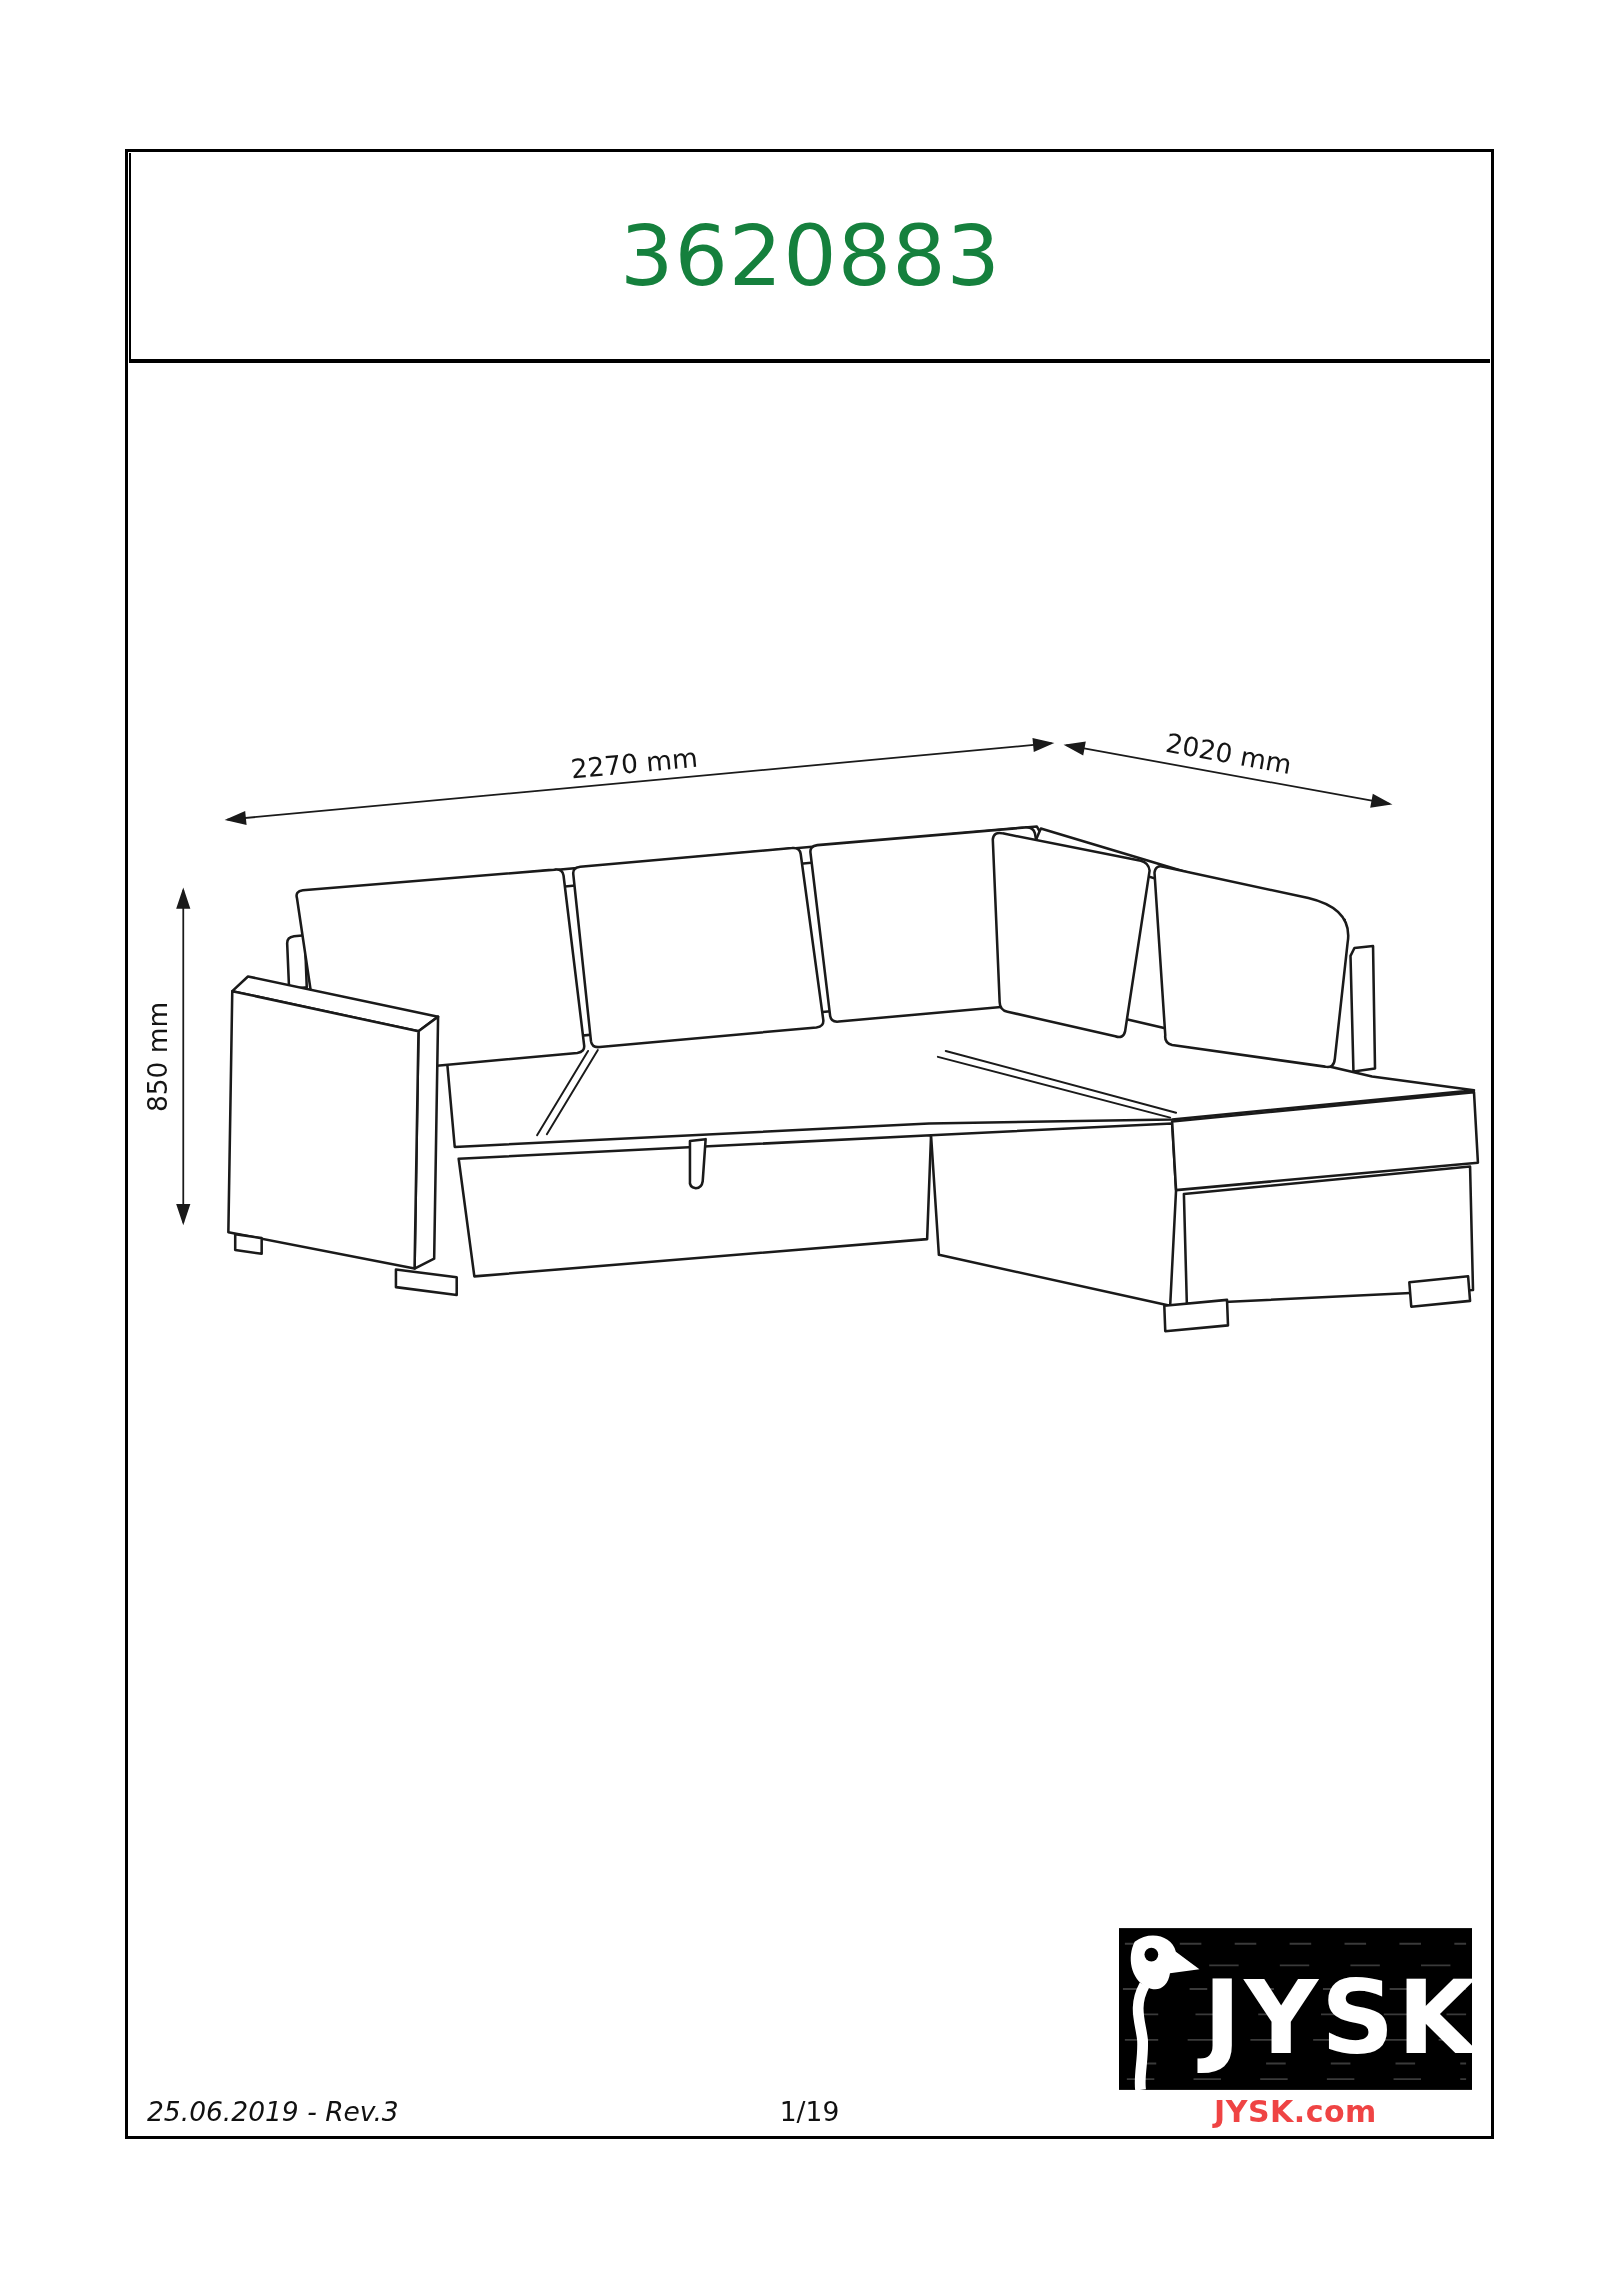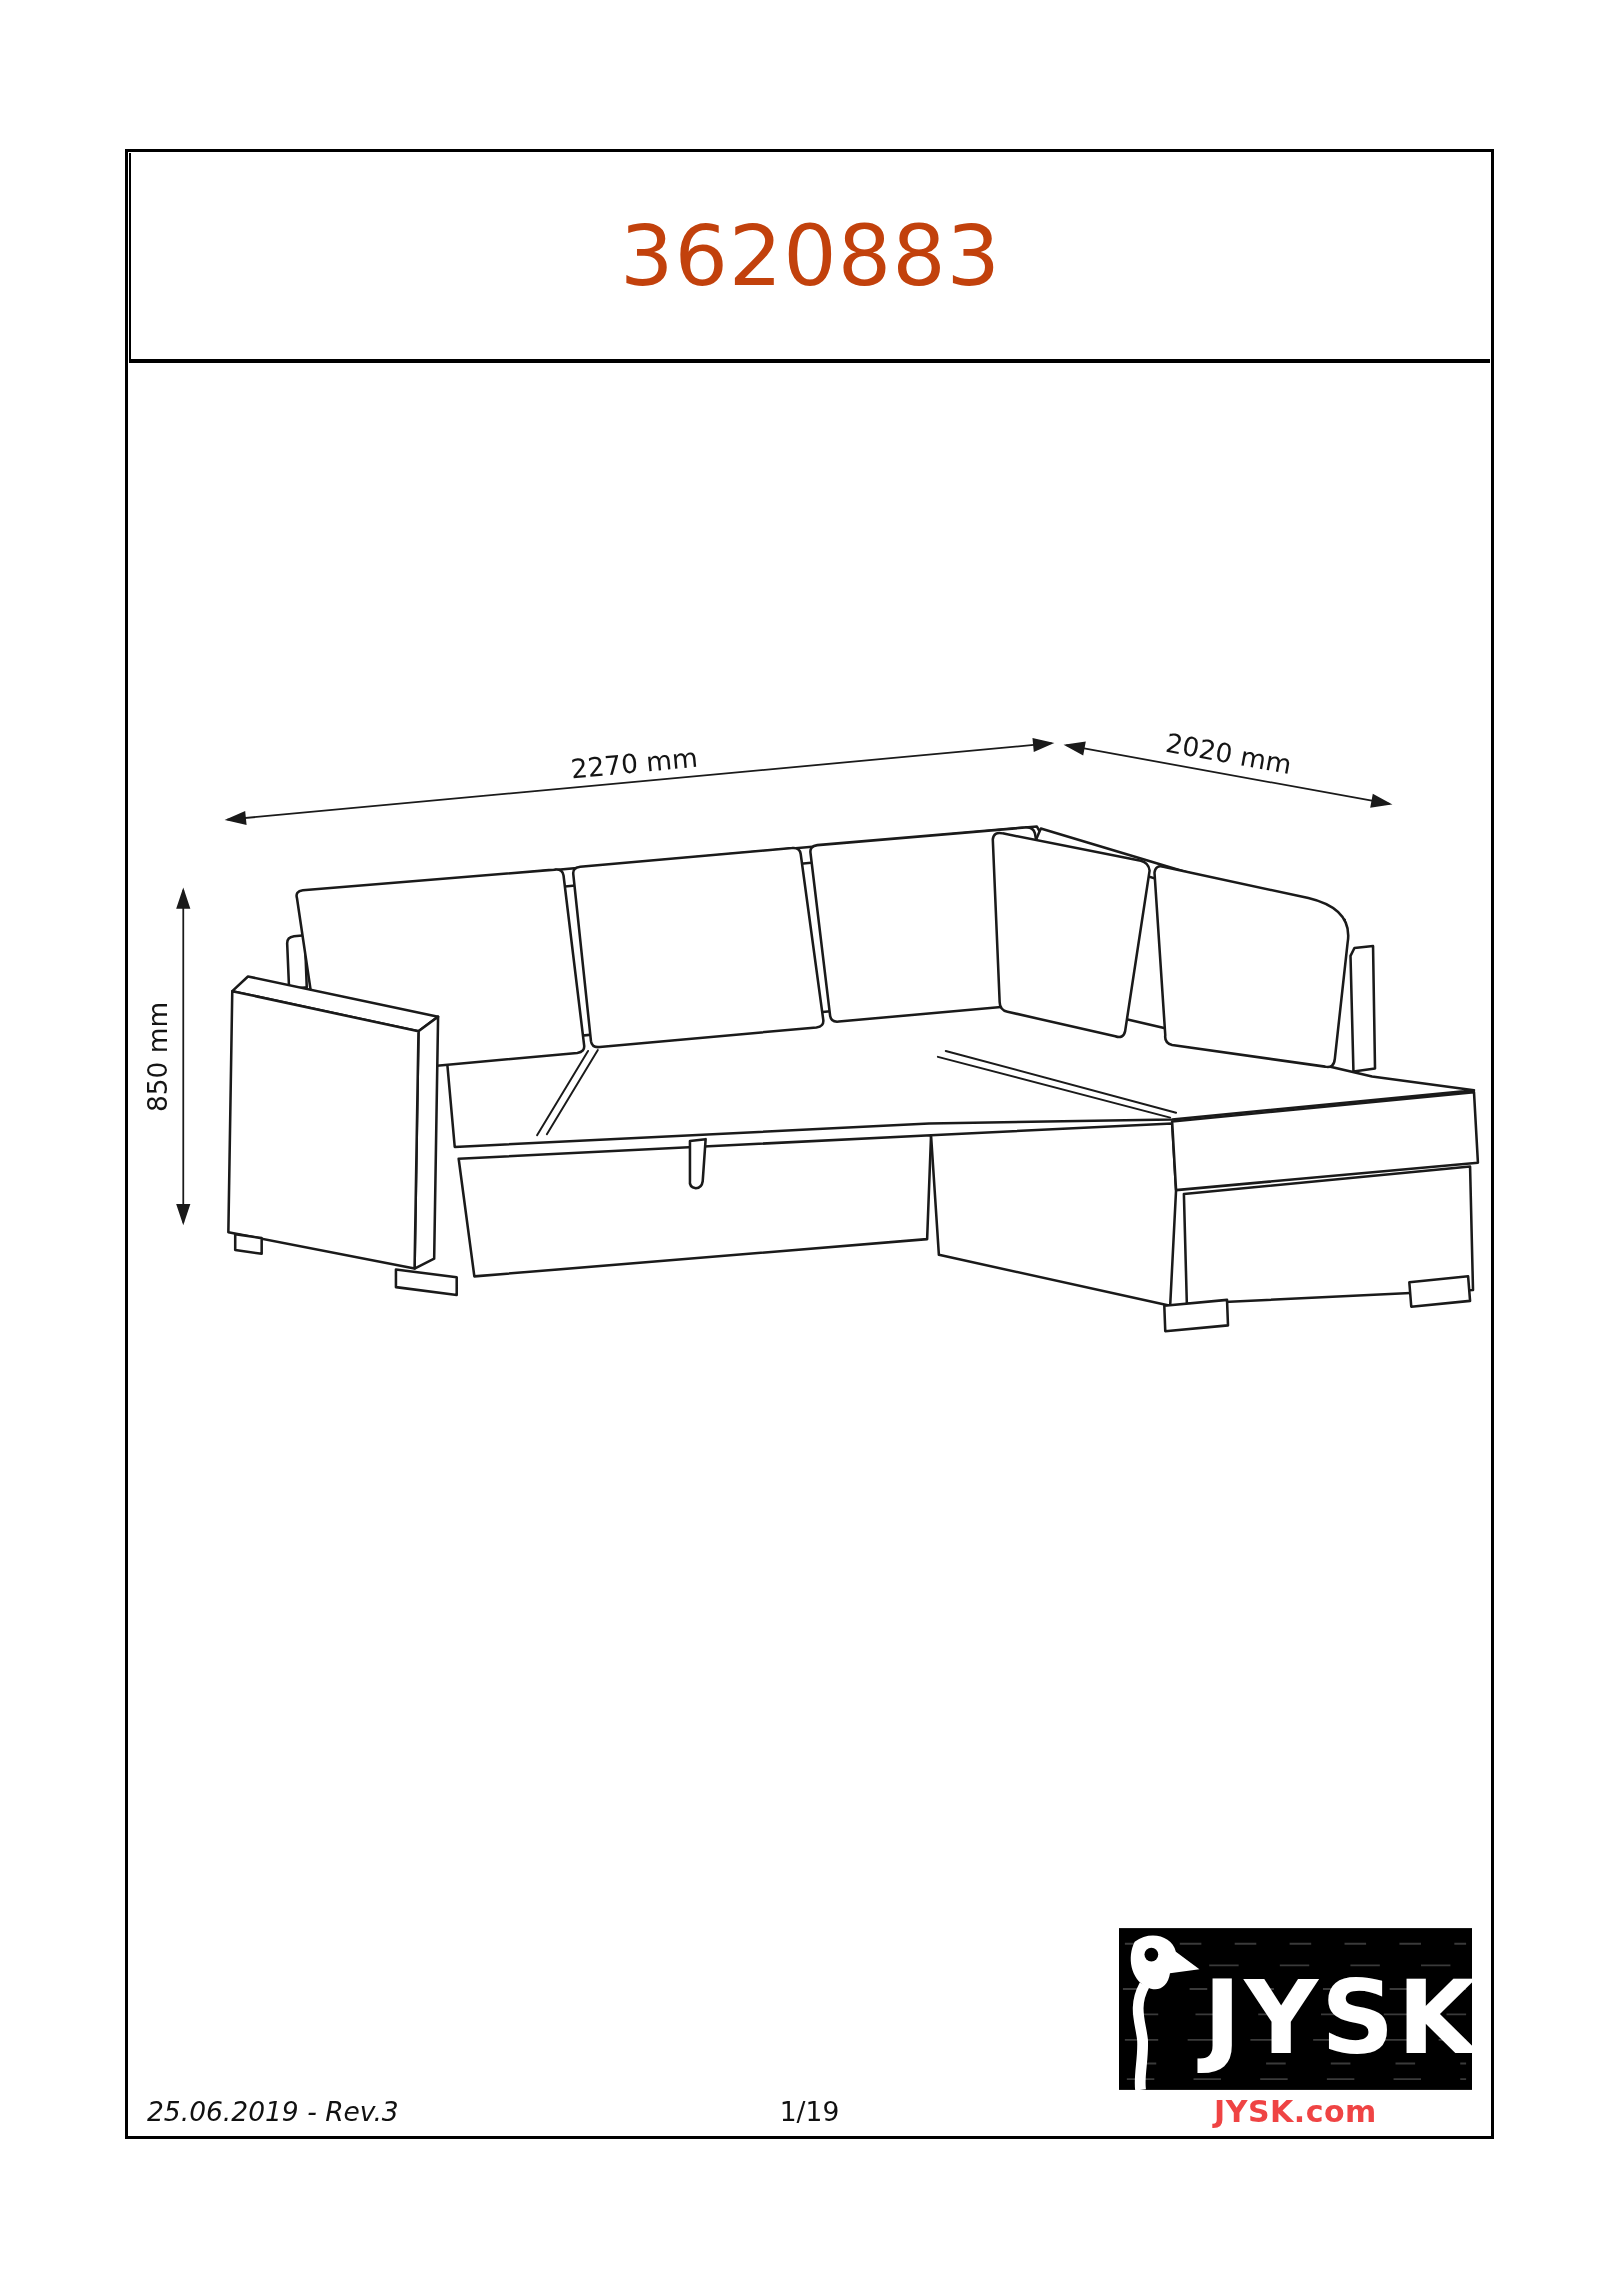--- a/index.html
+++ b/index.html
@@ -26,21 +26,21 @@
     width:851px;display:flex;align-items:center;justify-content:center;
   }
   .title{
     font-size:88px;letter-spacing:2px;color:#000;line-height:1;
   }
   .header-cell-codes{
     flex:1;border-left:2.9px solid #000;
     display:flex;flex-direction:column;align-items:center;justify-content:center;
   }
   .code{
-    font-size:84px;color:#c2410c;line-height:1.2;letter-spacing:1px;
+    font-size:84px;color:#15803d;line-height:1.2;letter-spacing:1px;
   }
   
   svg.drawing{position:absolute;left:0;top:0;}
   .dim-label{
     font-family:"DejaVu Sans","Liberation Sans",sans-serif;
     font-size:27px;fill:#141414;
   }
   
   .footer-rev{
     position:absolute;left:147px;top:2096px;font-size:26.5px;color:#111;font-style:italic;

